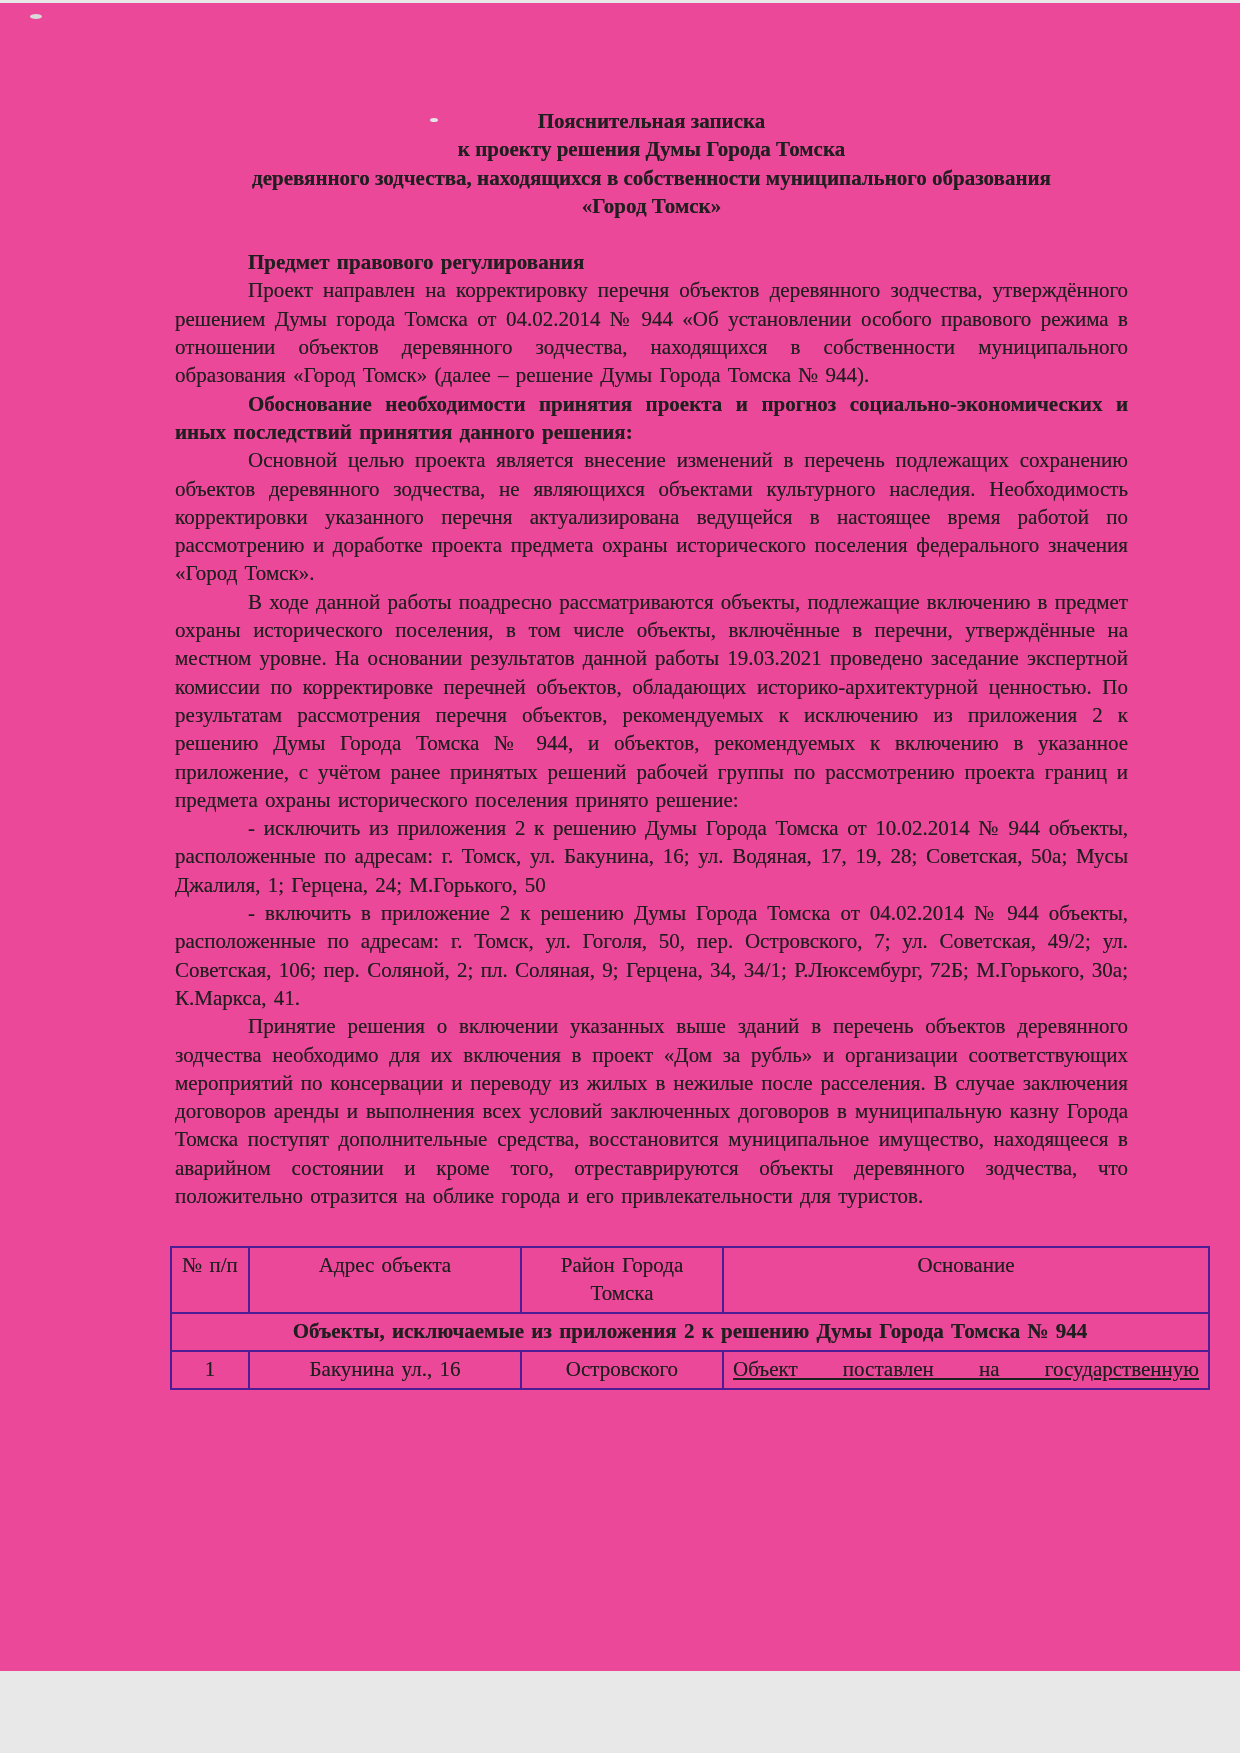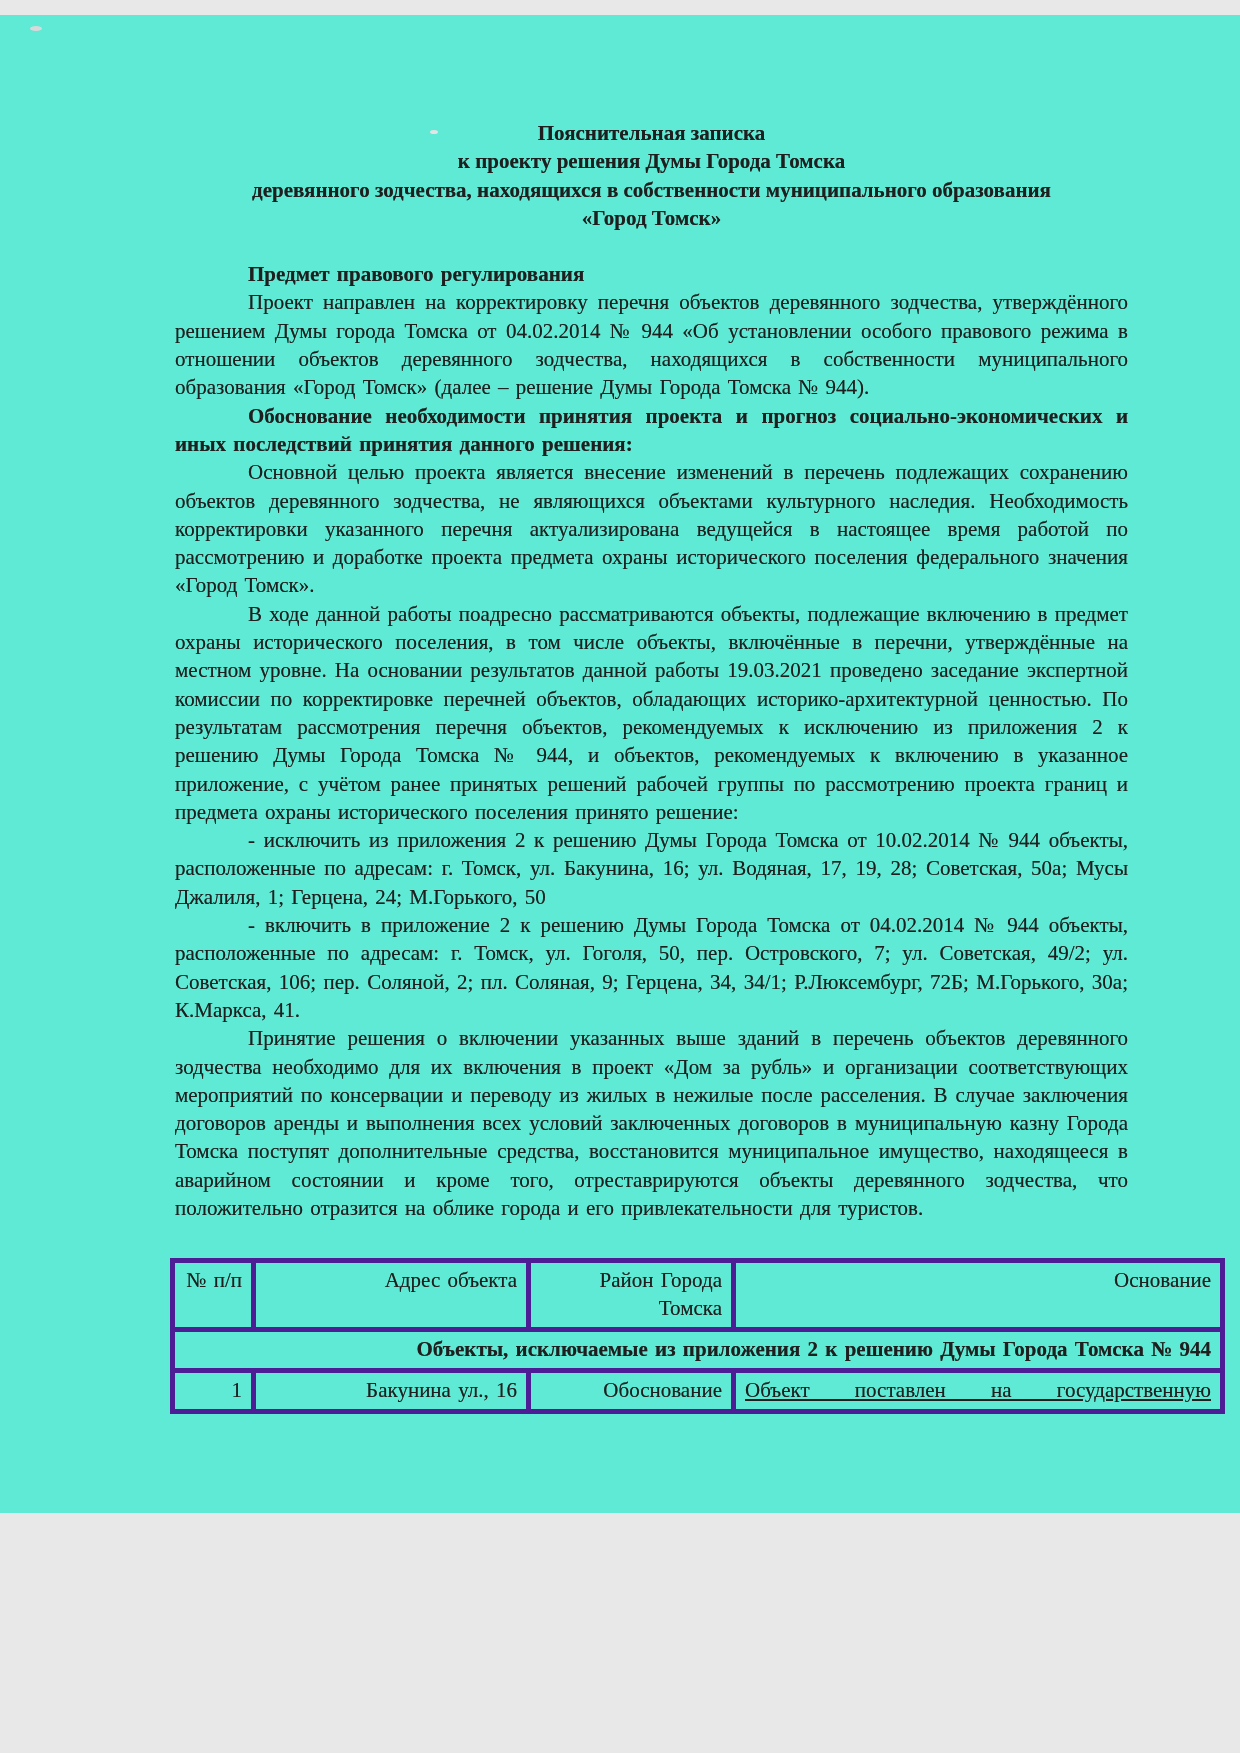--- a/index.html
+++ b/index.html
@@ -1,20 +1,20 @@
 <!DOCTYPE html>
 <html lang="ru"><head>
 <meta charset="utf-8">
 <style>
   html, body { margin:0; padding:0; background:#e8e8e8; }
   .page {
     position:relative;
-    width:1240px; height:1498px;
-    margin:15px auto;
-    background:#5eead4;
+    width:1240px; height:1668px;
+    margin:3px auto;
+    background:#ec4899;
     color:#1f1f1f;
     font-family:"Liberation Serif","DejaVu Serif",serif;
     overflow:hidden;
     text-shadow:0 0 0.5px rgba(20,20,20,0.55);
   }
   .content {
     position:absolute;
     left:175px; top:104px;
     width:953px;
   }
@@ -36,24 +36,24 @@
   table.doc-table {
     border-collapse:collapse;
     table-layout:fixed;
     width:958px;
     margin-left:-5px;
     margin-top:36px;
     font-size:21px;
     line-height:28px;
   }
   table.doc-table td {
-    border:5px solid #4c1d95;
+    border:2px solid #4c1d95;
     padding:3px 9px 5px 9px;
     vertical-align:top;
-    text-align:right;
+    text-align:center;
     word-spacing:2px;
   }
   td.col-num   { width:58px;  }
   td.col-addr  { width:252px; }
   td.col-rayon { width:182px; }
   td.col-osn   { width:466px; }
   td.section-cell {
     font-weight:bold;
     padding-top:27px;
     padding-bottom:27px;
@@ -104,21 +104,21 @@
             <td class="col-addr">Адрес объекта</td>
             <td class="col-rayon">Район Города Томска</td>
             <td class="col-osn">Основание</td>
           </tr>
           <tr>
             <td class="section-cell" colspan="4">Объекты, исключаемые из приложения 2 к решению Думы Города Томска № 944</td>
           </tr>
           <tr>
             <td class="col-num">1</td>
             <td class="col-addr">Бакунина ул., 16</td>
-            <td class="col-rayon">Обоснование</td>
+            <td class="col-rayon">Островского</td>
             <td class="col-osn justify-last">Объект поставлен на государственную</td>
           </tr>
         </tbody>
       </table>
     </div>
 
   </div>
 </div>
 
 </body></html>

